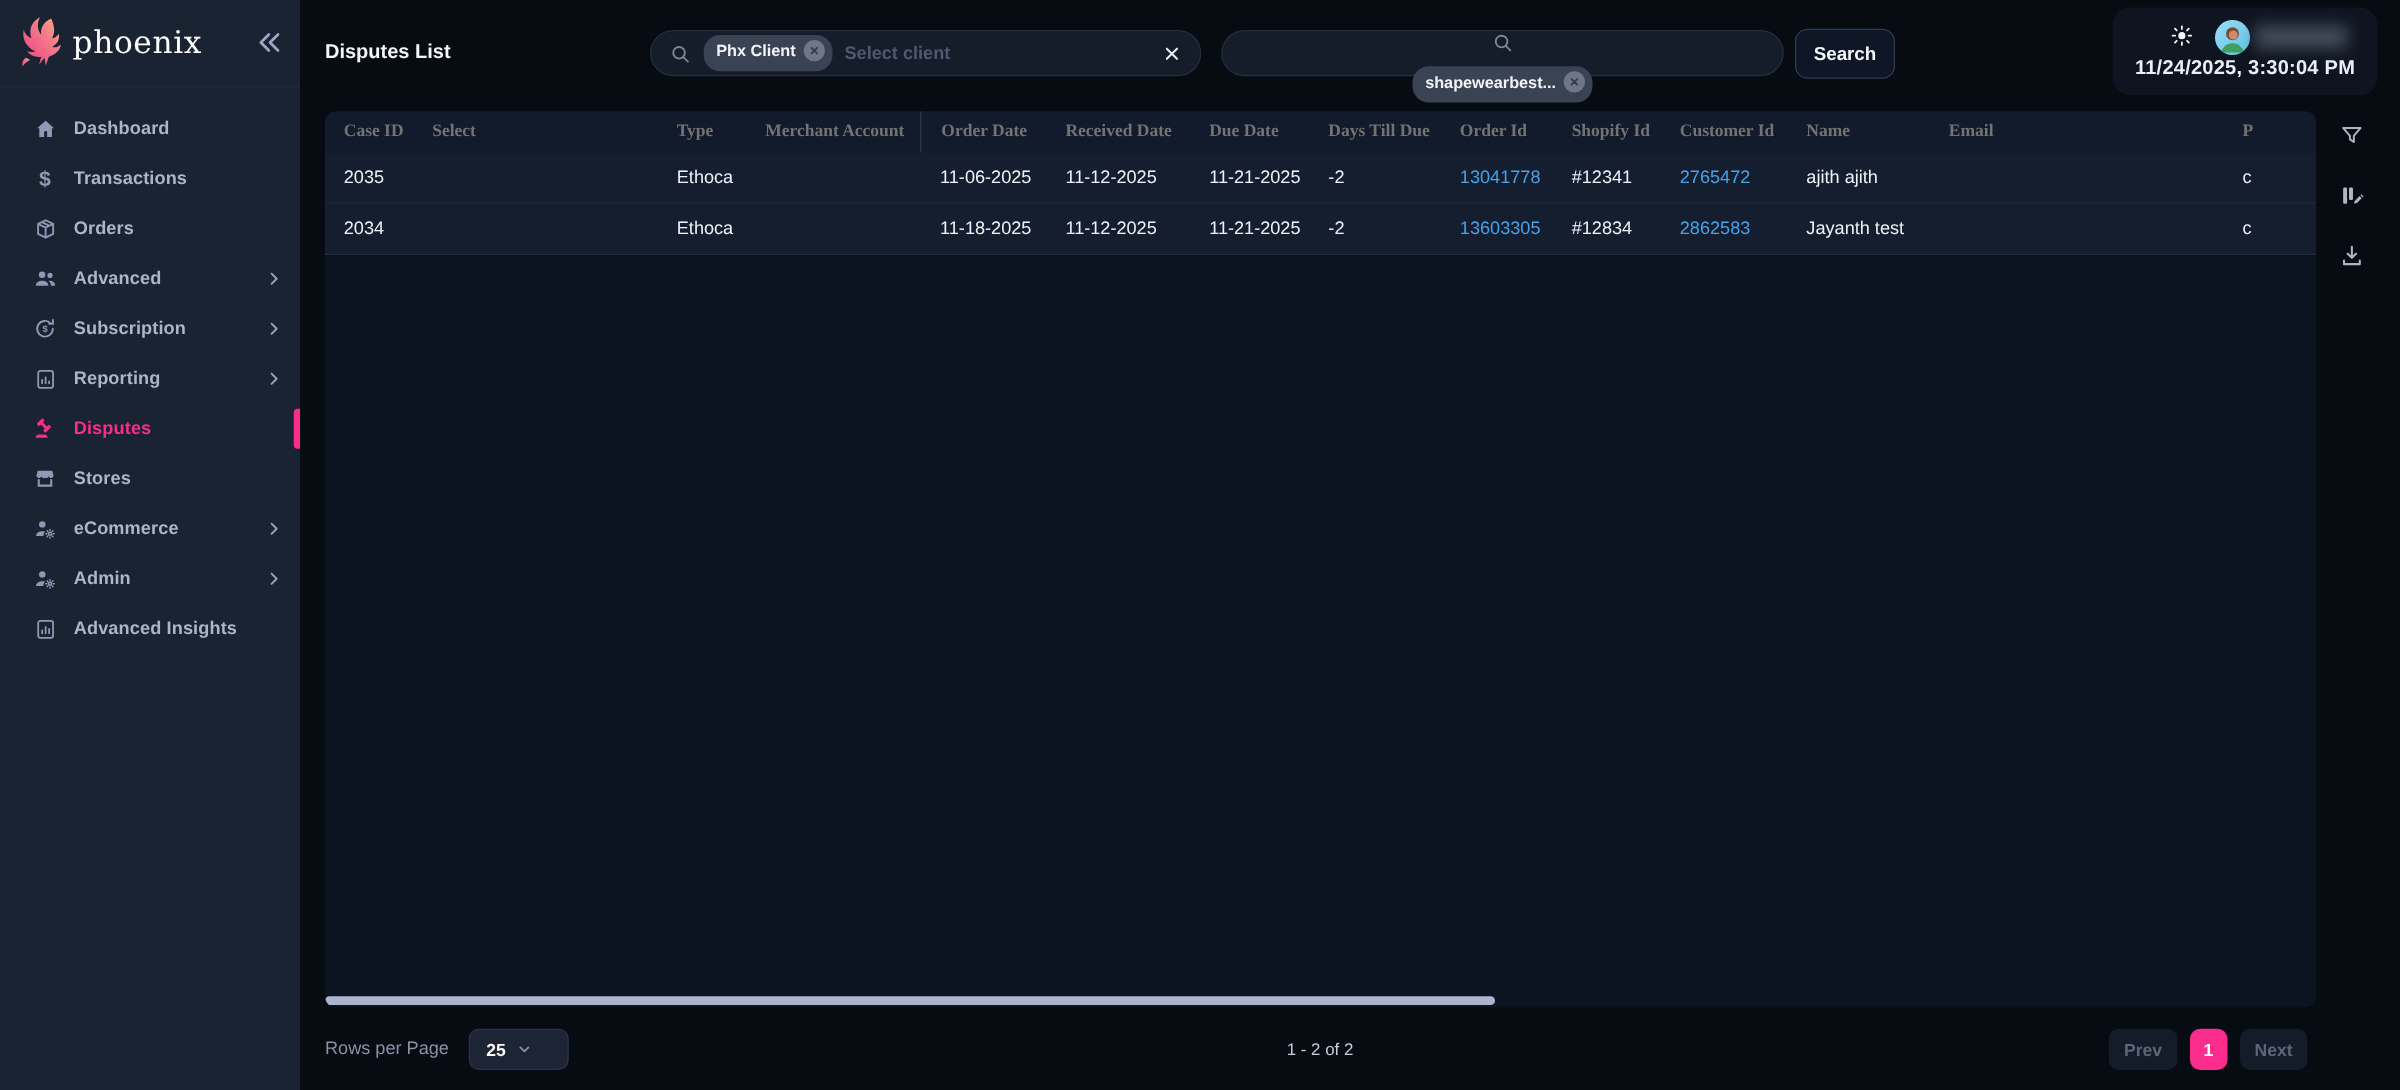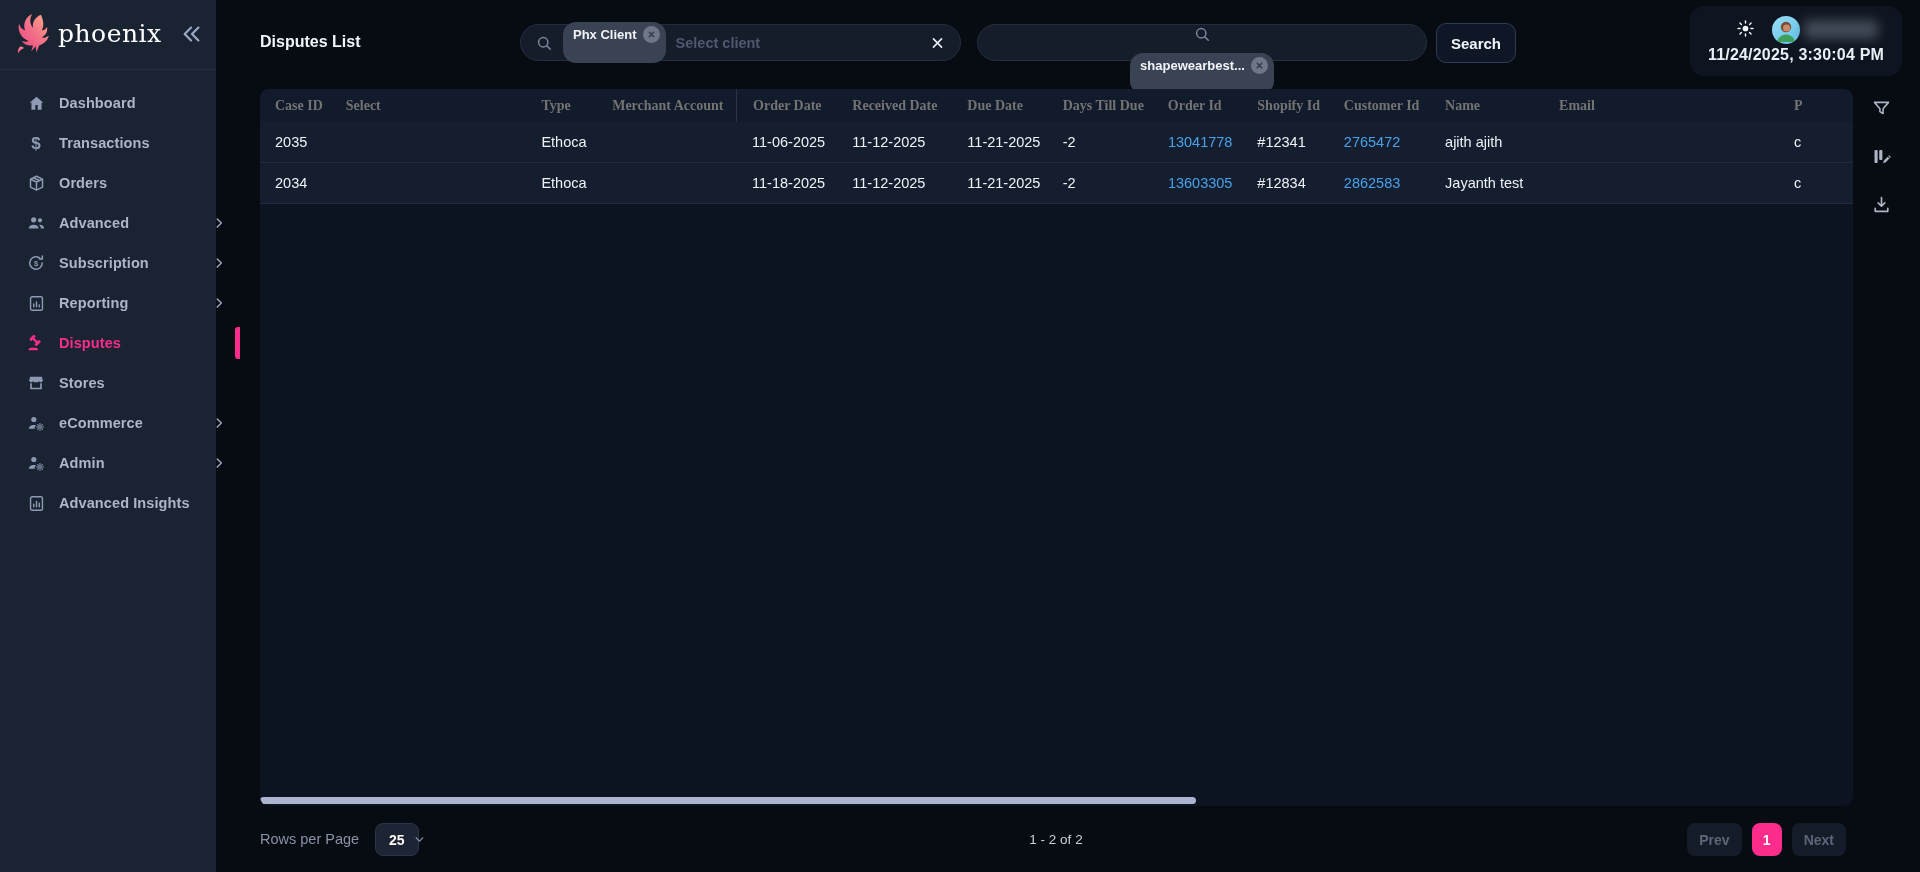--- a/index.html
+++ b/index.html
@@ -1,21 +1,21 @@
 <!DOCTYPE html>
 <html><head>
 <meta charset="utf-8">
 <style>
   * { margin:0; padding:0; box-sizing:border-box; }
   html,body { width:1920px; height:872px; overflow:hidden; background:#070b12;
     font-family:"Liberation Sans","DejaVu Sans",sans-serif; }
   .stage { position:relative; width:1920px; height:872px; background:#070b12; }
 
   
-  .sidebar { position:absolute; left:0; top:0; width:216px; height:872px; background:#1a2332; }
+  .sidebar { position:absolute; left:0; top:0; width:240px; height:872px; background:#1a2332; }
   .logo-row { position:relative; height:70px; border-bottom:1px solid #232d3f; }
   .logo-mark { position:absolute; left:12px; top:9px; }
   .brand-name { position:absolute; left:58px; top:19px; color:#ffffff; font-size:25px;
     font-family:"DejaVu Serif","Liberation Serif",serif; letter-spacing:.5px; }
   .collapse-btn { position:absolute; right:10px; top:20px; width:28px; height:28px; background:none;
     border:none; color:#9aa7c7; cursor:pointer; display:flex; align-items:center; justify-content:center; }
   .menu { position:absolute; top:83px; left:0; width:240px; }
   .menu-item { position:relative; height:40px; display:flex; align-items:center; padding-left:26px;
     color:#adb5c8; cursor:pointer; }
   .menu-item .mi-icon { width:20px; height:20px; color:#8e99b4; display:flex; align-items:center;
@@ -32,21 +32,21 @@
   
   .main { position:absolute; left:240px; top:0; width:1680px; height:872px; }
   .page-title { position:absolute; left:20px; top:33px; color:#f2f5fa; font-size:16px; font-weight:700; }
 
   .search-pill { position:absolute; top:24px; height:37px; background:#151d2b; border:1px solid #242e40;
     border-radius:19px; display:flex; align-items:center; padding:0 14px; gap:10px; }
   .pill-client { left:280px; width:441px; }
   .pill-store  { left:737px; width:450px;flex-direction:column; }
   .search-glyph { color:#7c8699; display:flex; }
   .chip { display:flex; align-items:center; gap:6px; background:#3a4354; border-radius:13px;
-    padding:4px 6px 20px 10px; color:#f2f4f8; font-size:13px; font-weight:700; white-space:nowrap; }
+    padding:4px 6px 8px 10px; color:#f2f4f8; font-size:13px; font-weight:700; white-space:nowrap; }
   .chip-x { width:17px; height:17px; border-radius:50%; background:#6e7687; color:#343c4c;
     display:flex; align-items:center; justify-content:center; cursor:pointer; }
   .pill-placeholder { color:#4f5870; font-size:14.5px; font-weight:600; }
   .pill-clear { position:absolute; right:15px; top:50%; transform:translateY(-50%); color:#e9edf4;
     background:none; border:none; cursor:pointer; display:flex; }
 
   .search-btn { position:absolute; left:1196px; top:23px; width:80px; height:40px; background:#0f1726;
     border:1px solid #303c55; border-radius:10px; color:#f2f5fa; font-size:15px; font-weight:700;
     cursor:pointer; font-family:inherit; }
 
@@ -86,21 +86,21 @@
 
   
   .rail { position:absolute; left:1628px; top:95px; width:28px; }
   .rail-btn { position:absolute; left:0; width:26px; height:26px; background:none; border:none;
     color:#aeb6c6; cursor:pointer; display:flex; align-items:center; justify-content:center; }
   .rail-filter { top:0; } .rail-columns { top:48px; } .rail-download { top:96px; }
 
   
   .footerbar { position:absolute; left:0; top:820px; width:1680px; height:40px; }
   .rpp-label { position:absolute; left:20px; top:11px; color:#8a92a6; font-size:14.5px; }
-  .rpp-select { position:absolute; left:135px; top:3px; width:44px; height:33px; background:#1d2535;
+  .rpp-select { position:absolute; left:135px; top:3px; width:80px; height:33px; background:#1d2535;
     border:1px solid #2b3549; border-radius:8px; color:#fdf9f2; font-size:14px; font-weight:700;
     display:flex; align-items:center; padding:0 9px 0 13px; gap:8px; cursor:pointer; }
   .rpp-select .sel-chevron { color:#8a92a6; display:flex; }
   .range-text { position:absolute; left:816px; top:12px; transform:translateX(-50%); color:#c9cfda;
     font-size:13.5px; }
   .pagination { position:absolute; right:74px; top:3px; display:flex; gap:10px; align-items:center; }
   .pg-btn { height:33px; border-radius:8px; border:none; font-size:14px; font-weight:600;
     cursor:pointer; font-family:inherit; }
   .pg-prev,.pg-next { background:#141c2a; color:#5d6678; padding:0 12px; }
   .pg-page { background:#fb2c8c; color:#ffffff; width:30px; font-weight:700; }

